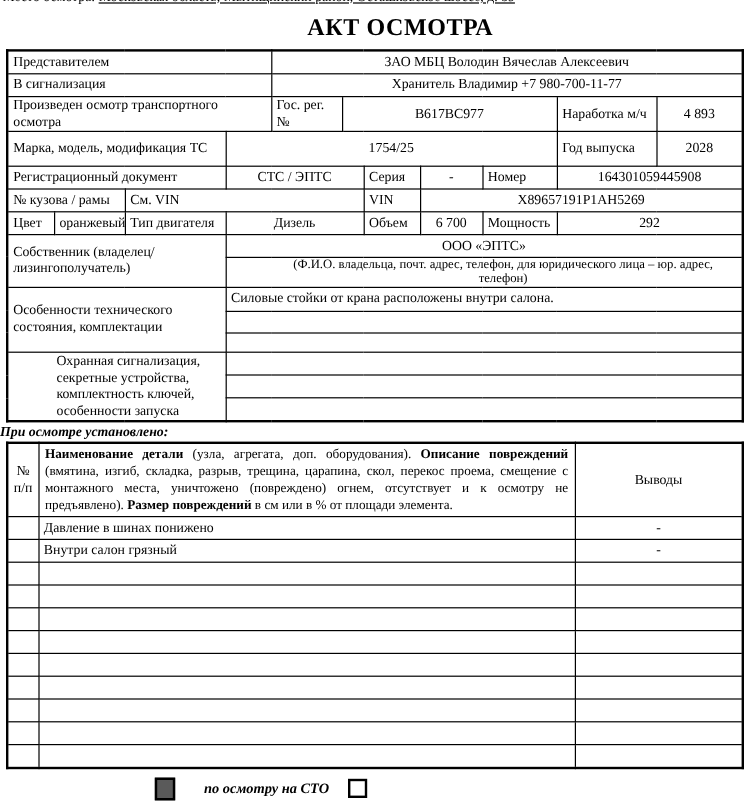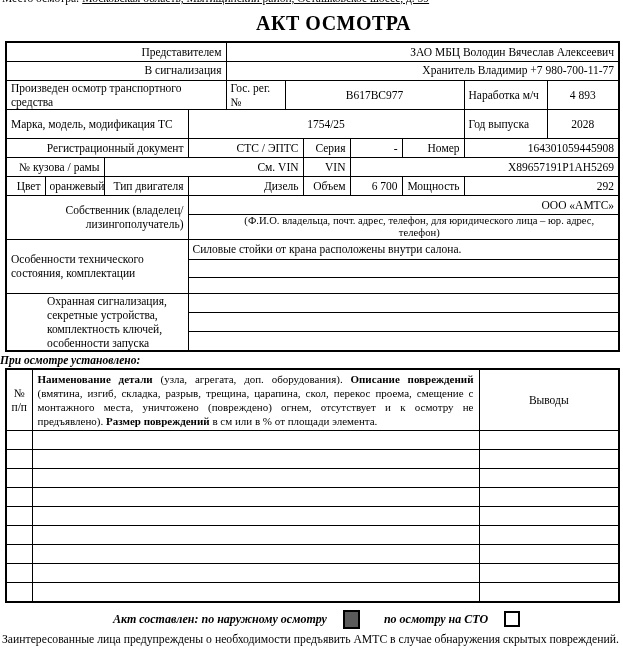--- a/index.html
+++ b/index.html
@@ -8,21 +8,21 @@
   .topline { height: 6px; overflow: hidden; margin-left: 2px; }
   .topline .inner { position: relative; top: -8px; font-size: 11.5px; white-space: nowrap; }
   .topline .addr { text-decoration: underline; }
   .doc-title { text-align: center; font-weight: bold; font-size: 20px;
     letter-spacing: 0.5px; margin: 6px 0 6px 0; padding-left: 44px; }
   table { border-collapse: collapse; table-layout: fixed; width: 613px; margin-left: 5px; }
   table.bordered { border: 2px solid #000; }
   td { border: 1px solid #000; font-size: 11.5px; padding: 0 4px;
     vertical-align: middle; line-height: 1.22; overflow: hidden; }
   .c { text-align: center; }
-  .h19 td { height: 19px; text-align: right; }
+  .h19 td { height: 19px; }
   .h29 td { height: 29px; }
   .h25 td { height: 24px; padding-left: 36px; }
   .h20 td { height: 20px; margin-top: 17px; }
   .h18 td { height: 18px; }
   .h16 td { height: 16px; }
   .h17 td { height: 17px; padding-left: 40px; }
   .small { font-size: 10.6px; line-height: 1.15; }
   .established { font-weight: bold; font-style: italic;
     font-size: 11.5px; margin: 2px 0 2px 0; }
   .t2 td.desc-head { text-align: justify; font-size: 11px; line-height: 1.28;
@@ -66,21 +66,21 @@
   <tbody>
       <tr class="h19">
     <td colspan="4">Представителем</td>
     <td colspan="7" class="c">ЗАО МБЦ Володин Вячеслав Алексеевич</td>
   </tr>
   <tr class="h19">
     <td colspan="4">В сигнализация</td>
     <td colspan="7" class="c">Хранитель Владимир +7 980-700-11-77</td>
   </tr>
   <tr class="h29">
-    <td colspan="4">Произведен осмотр транспортного средства</td>
+    <td colspan="4">Произведен осмотр транспортного осмотра</td>
     <td>Гос.  рег. №</td>
     <td colspan="4" class="c">B617BC977</td>
     <td>Наработка м/ч</td>
     <td class="c">4 893</td>
   </tr>
   <tr class="h29">
     <td colspan="3">Марка, модель, модификация ТС</td>
     <td colspan="6" class="c">1754/25</td>
     <td>Год выпуска</td>
     <td class="c">2028</td>
@@ -104,21 +104,21 @@
     <td>оранжевый</td>
     <td>Тип двигателя</td>
     <td colspan="3" class="c">Дизель</td>
     <td>Объем</td>
     <td class="c">6 700</td>
     <td>Мощность</td>
     <td colspan="2" class="c">292</td>
   </tr>
   <tr class="h19">
     <td colspan="3" rowspan="2">Собственник (владелец/лизингополучатель)</td>
-    <td colspan="8" class="c">ООО «АМТС»</td>
+    <td colspan="8" class="c">ООО «ЭПТС»</td>
   </tr>
   <tr class="h25">
     <td colspan="8" class="c small">(Ф.И.О. владельца, почт. адрес, телефон, для юридического лица – юр. адрес, телефон)</td>
   </tr>
   <tr class="h20">
     <td colspan="3" rowspan="3">Особенности технического состояния, комплектации</td>
     <td colspan="8">Силовые стойки от крана расположены внутри салона.</td>
   </tr>
   <tr class="h18">
         <td colspan="8"></td>
@@ -146,20 +146,30 @@
     <col style="width:26px">
       <col style="width:447px">
       <col style="width:140px">
   </colgroup>
   <tbody>
     <tr class="head">
       <td class="c">№ п/п</td>
       <td class="desc-head"><span class="b">Наименование детали</span><span> (узла, агрегата, доп. оборудования).  </span><span class="b">Описание повреждений</span><span> (вмятина, изгиб, складка, разрыв, трещина, царапина, скол, перекос проема, смещение с монтажного места, уничтожено (повреждено) огнем, отсутствует и к осмотру не предъявлено).  </span><span class="b">Размер повреждений</span><span> в см или в %  от площади элемента.</span></td>
       <td class="c">Выводы</td>
     </tr>
+    <tr class="h19">
+      <td></td>
+      <td>Давление в шинах понижено</td>
+      <td class="c">-</td>
+    </tr>
+    <tr class="h19">
+      <td></td>
+      <td>Внутри салон грязный</td>
+      <td class="c">-</td>
+    </tr>
   </tbody>
   <tbody id="empty-rows">
       <tr class="h19">
         <td></td>
         <td></td>
         <td></td>
       </tr>
       <tr class="h19">
         <td></td>
         <td></td>
@@ -197,21 +207,20 @@
       </tr>
       <tr class="h19">
         <td></td>
         <td></td>
         <td></td>
       </tr>
     </tbody>
 </table>
 
 <div class="compose-line">
-  <span class="lbl">Акт составлен: по наружному осмотру</span>
   <span class="gap1"></span>
   <span class="checkbox" id="cb-external" style="background: rgb(90, 90, 90);"></span>
   <span class="gap2"></span>
   <span class="lbl">по осмотру на СТО</span>
   <span class="gap3"></span>
   <span class="checkbox small-box" id="cb-sto"></span>
 </div>
 
 <div class="warning">Заинтересованные лица предупреждены о необходимости предъявить АМТС в случае обнаружения скрытых повреждений.</div>
 

